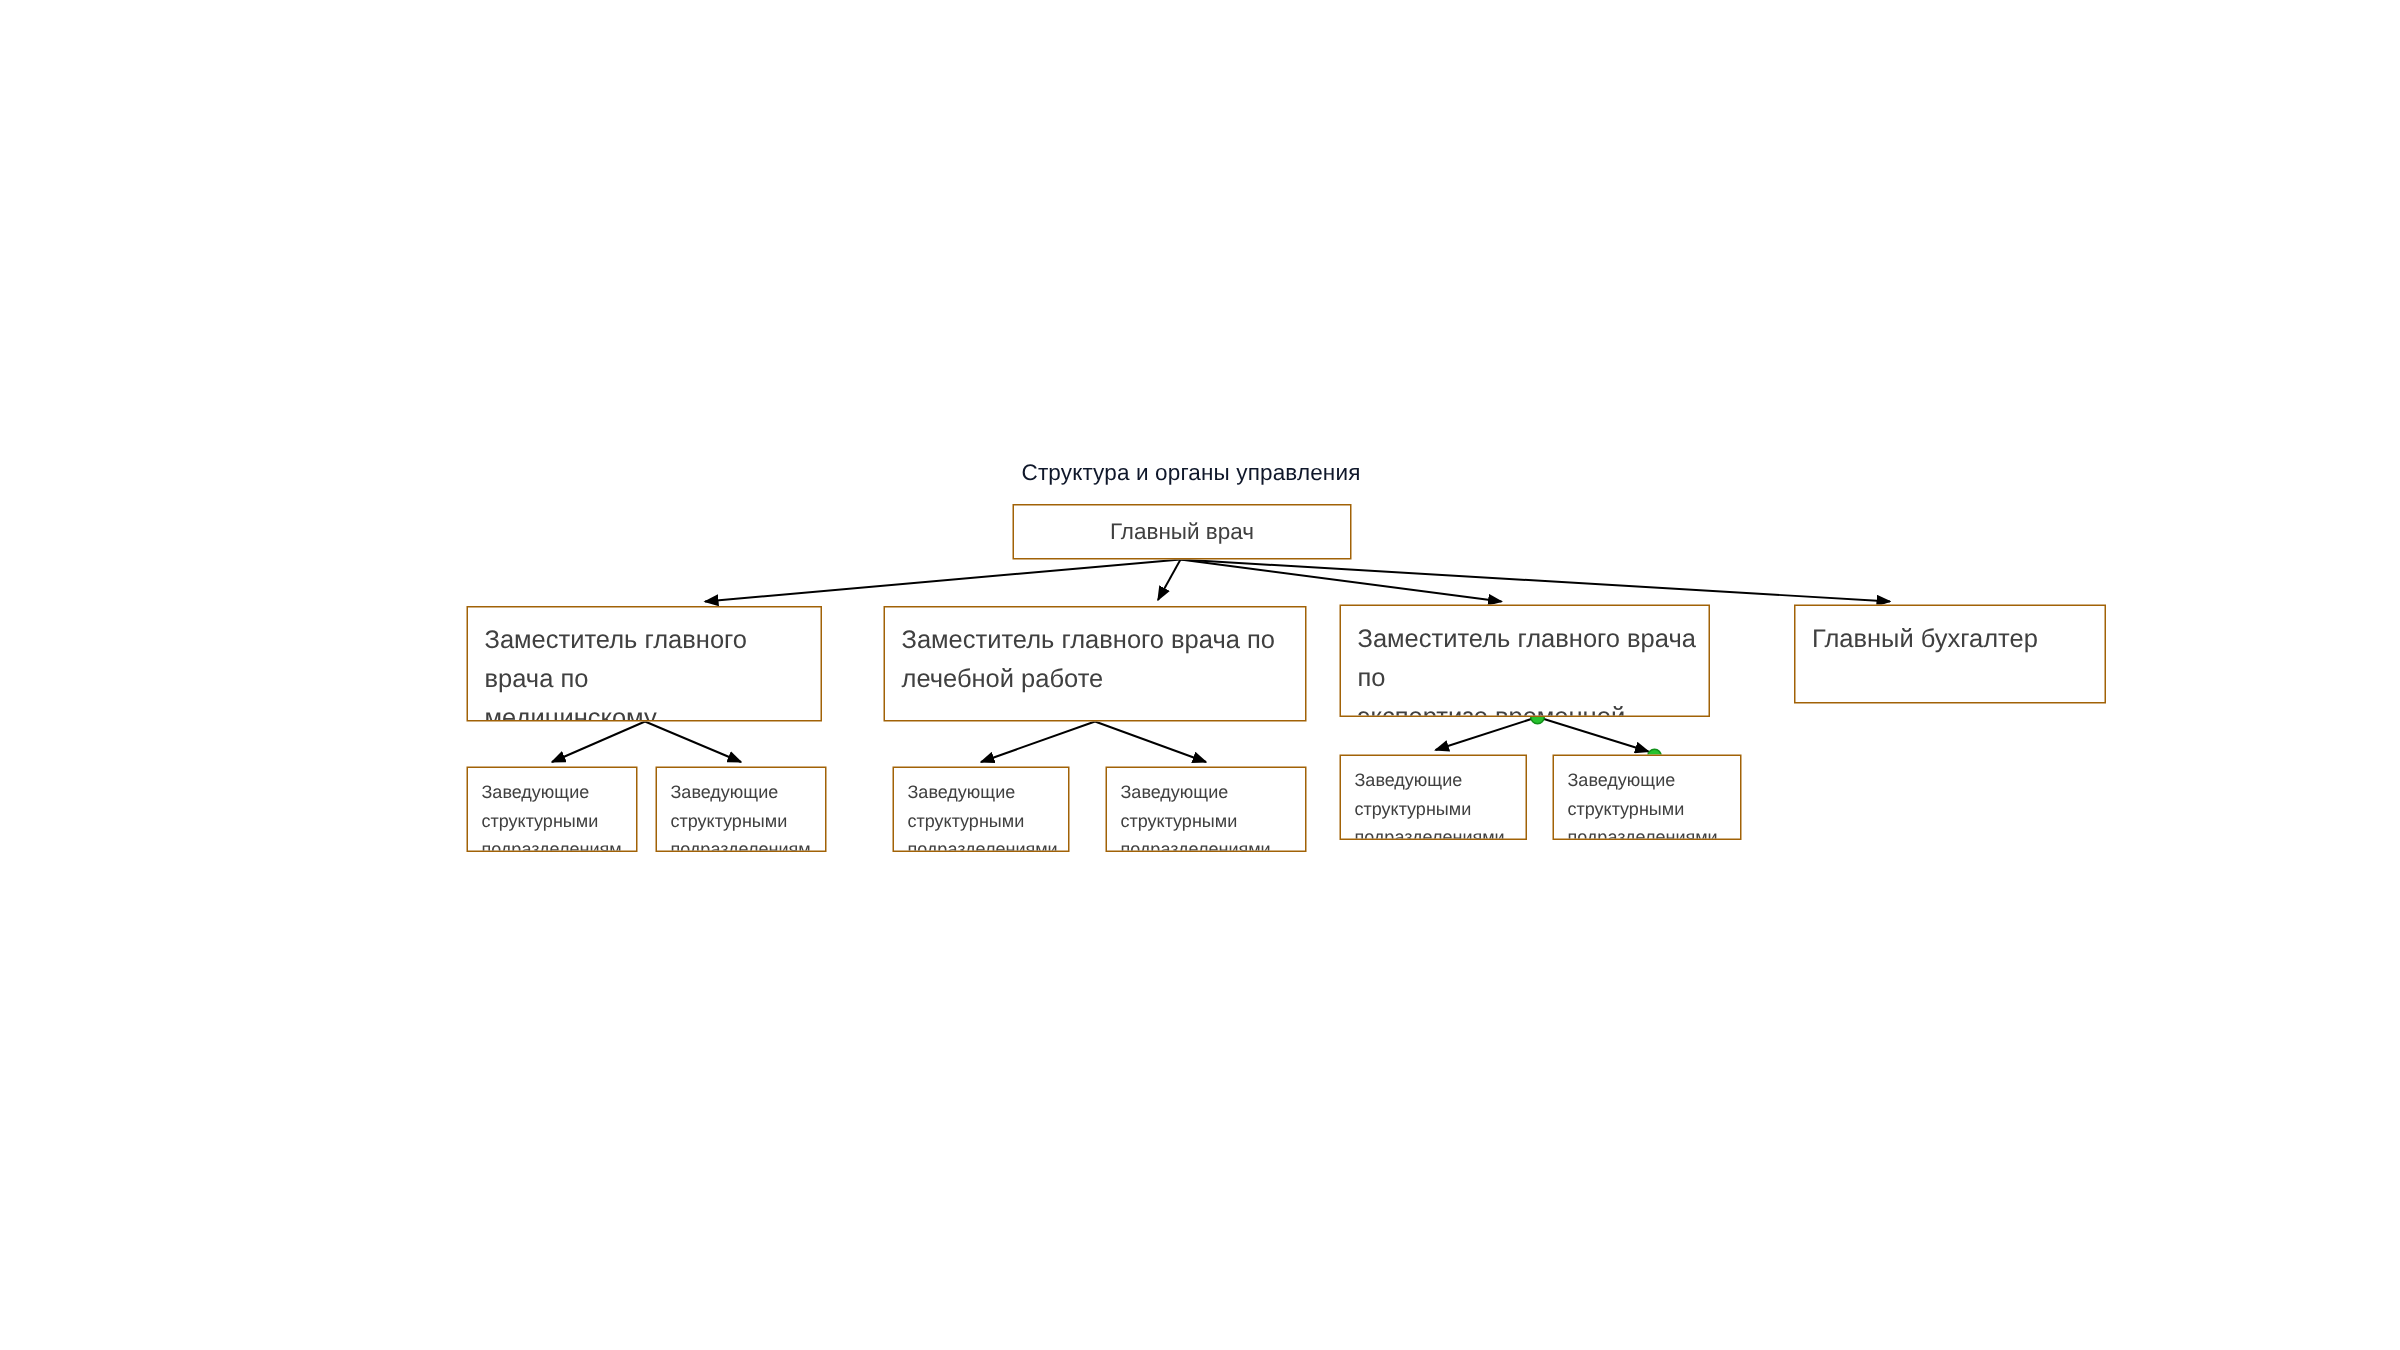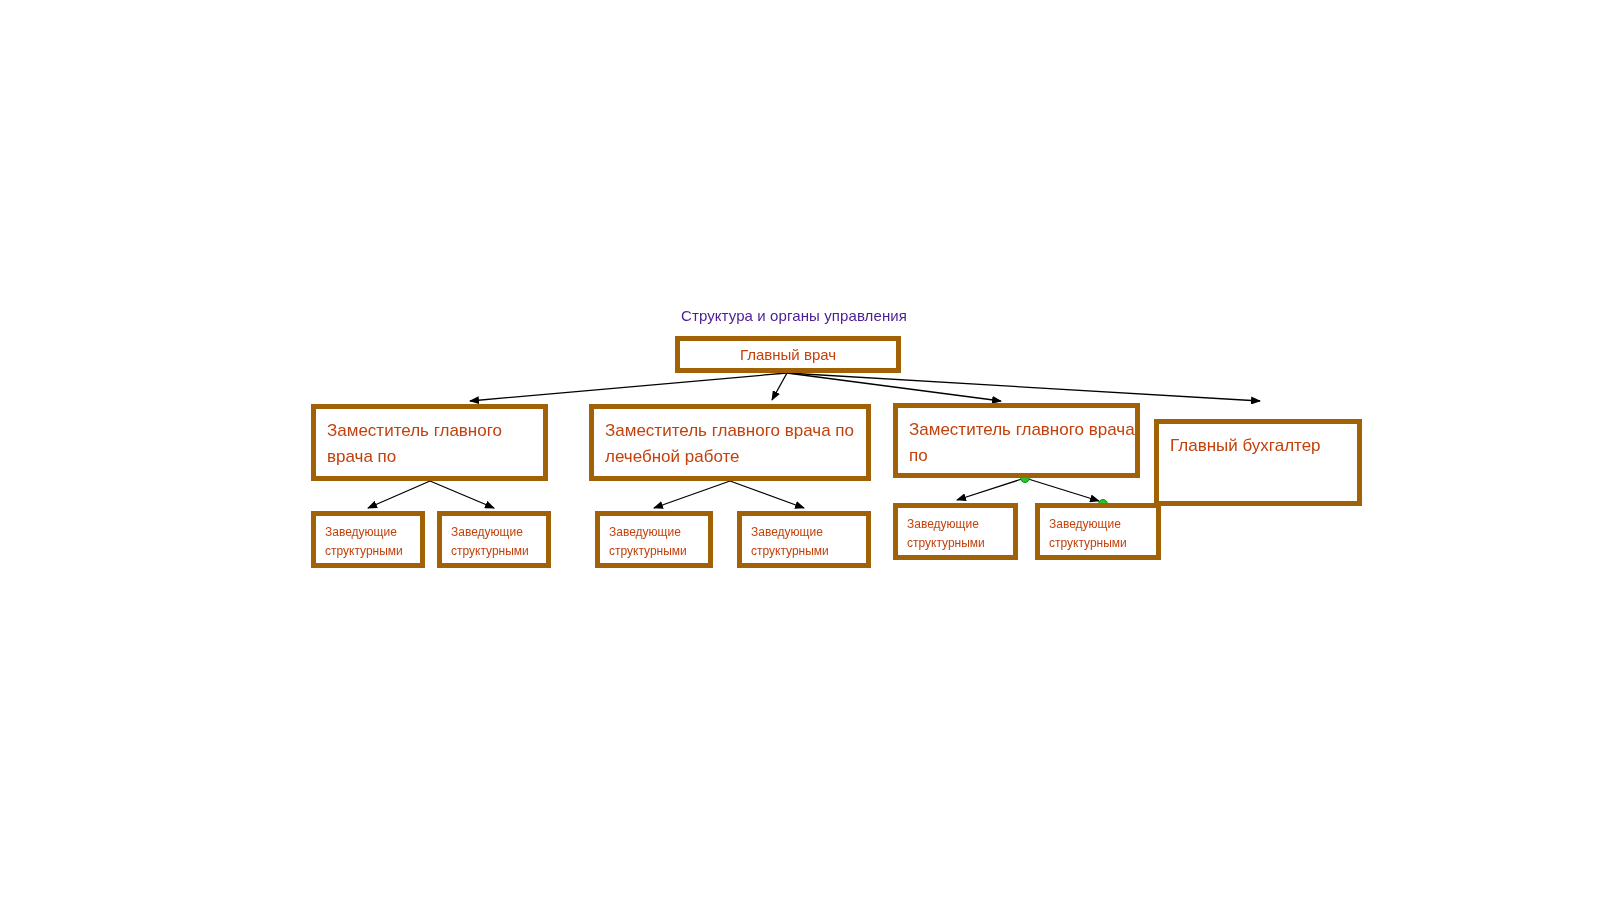--- a/index.html
+++ b/index.html
@@ -19,30 +19,30 @@
     position: absolute;
     left: 0;
     top: 0;
     width: 1600px;
     height: 900px;
     pointer-events: none;
   }
   .chart-title {
     position: absolute;
     font-size: 15px;
-    color: #4c1d95;
+    color: #0f172a;
     white-space: nowrap;
     letter-spacing: 0.1px;
   }
   .node {
     position: absolute;
     box-sizing: border-box;
-    border: 5px solid #a16207;
+    border: 1px solid #a16207;
     background: #ffffff;
-    color: #c2410c;
+    color: #404040;
     overflow: hidden;
   }
   .node .label {
     display: block;
     white-space: pre-line;
   }
   .node.root {
     display: flex;
     align-items: center;
     justify-content: center;
@@ -110,21 +110,21 @@
       </div>
       <div class="node level2" style="left: 589px; top: 404px; width: 282px; height: 77px;">
         <span class="label">Заместитель главного врача по
 лечебной работе</span>
       </div>
       <div class="node level2" style="left: 893px; top: 403px; width: 247px; height: 75px;">
         <span class="label">Заместитель главного врача по
 экспертизе временной
 нетрудоспособности</span>
       </div>
-      <div class="node level2" style="left: 1154px; top: 403px; width: 208px; height: 87px; margin-top: 16px;">
+      <div class="node level2" style="left: 1196px; top: 403px; width: 208px; height: 66px;">
         <span class="label">Главный бухгалтер</span>
       </div>
     </div>
   <div id="leaf-layer">
       <div class="node leaf" style="left: 311px; top: 511px; width: 114px; height: 57px;">
         <span class="label">Заведующие
 структурными
 подразделениям</span>
       </div>
       <div class="node leaf" style="left: 437px; top: 511px; width: 114px; height: 57px;">

